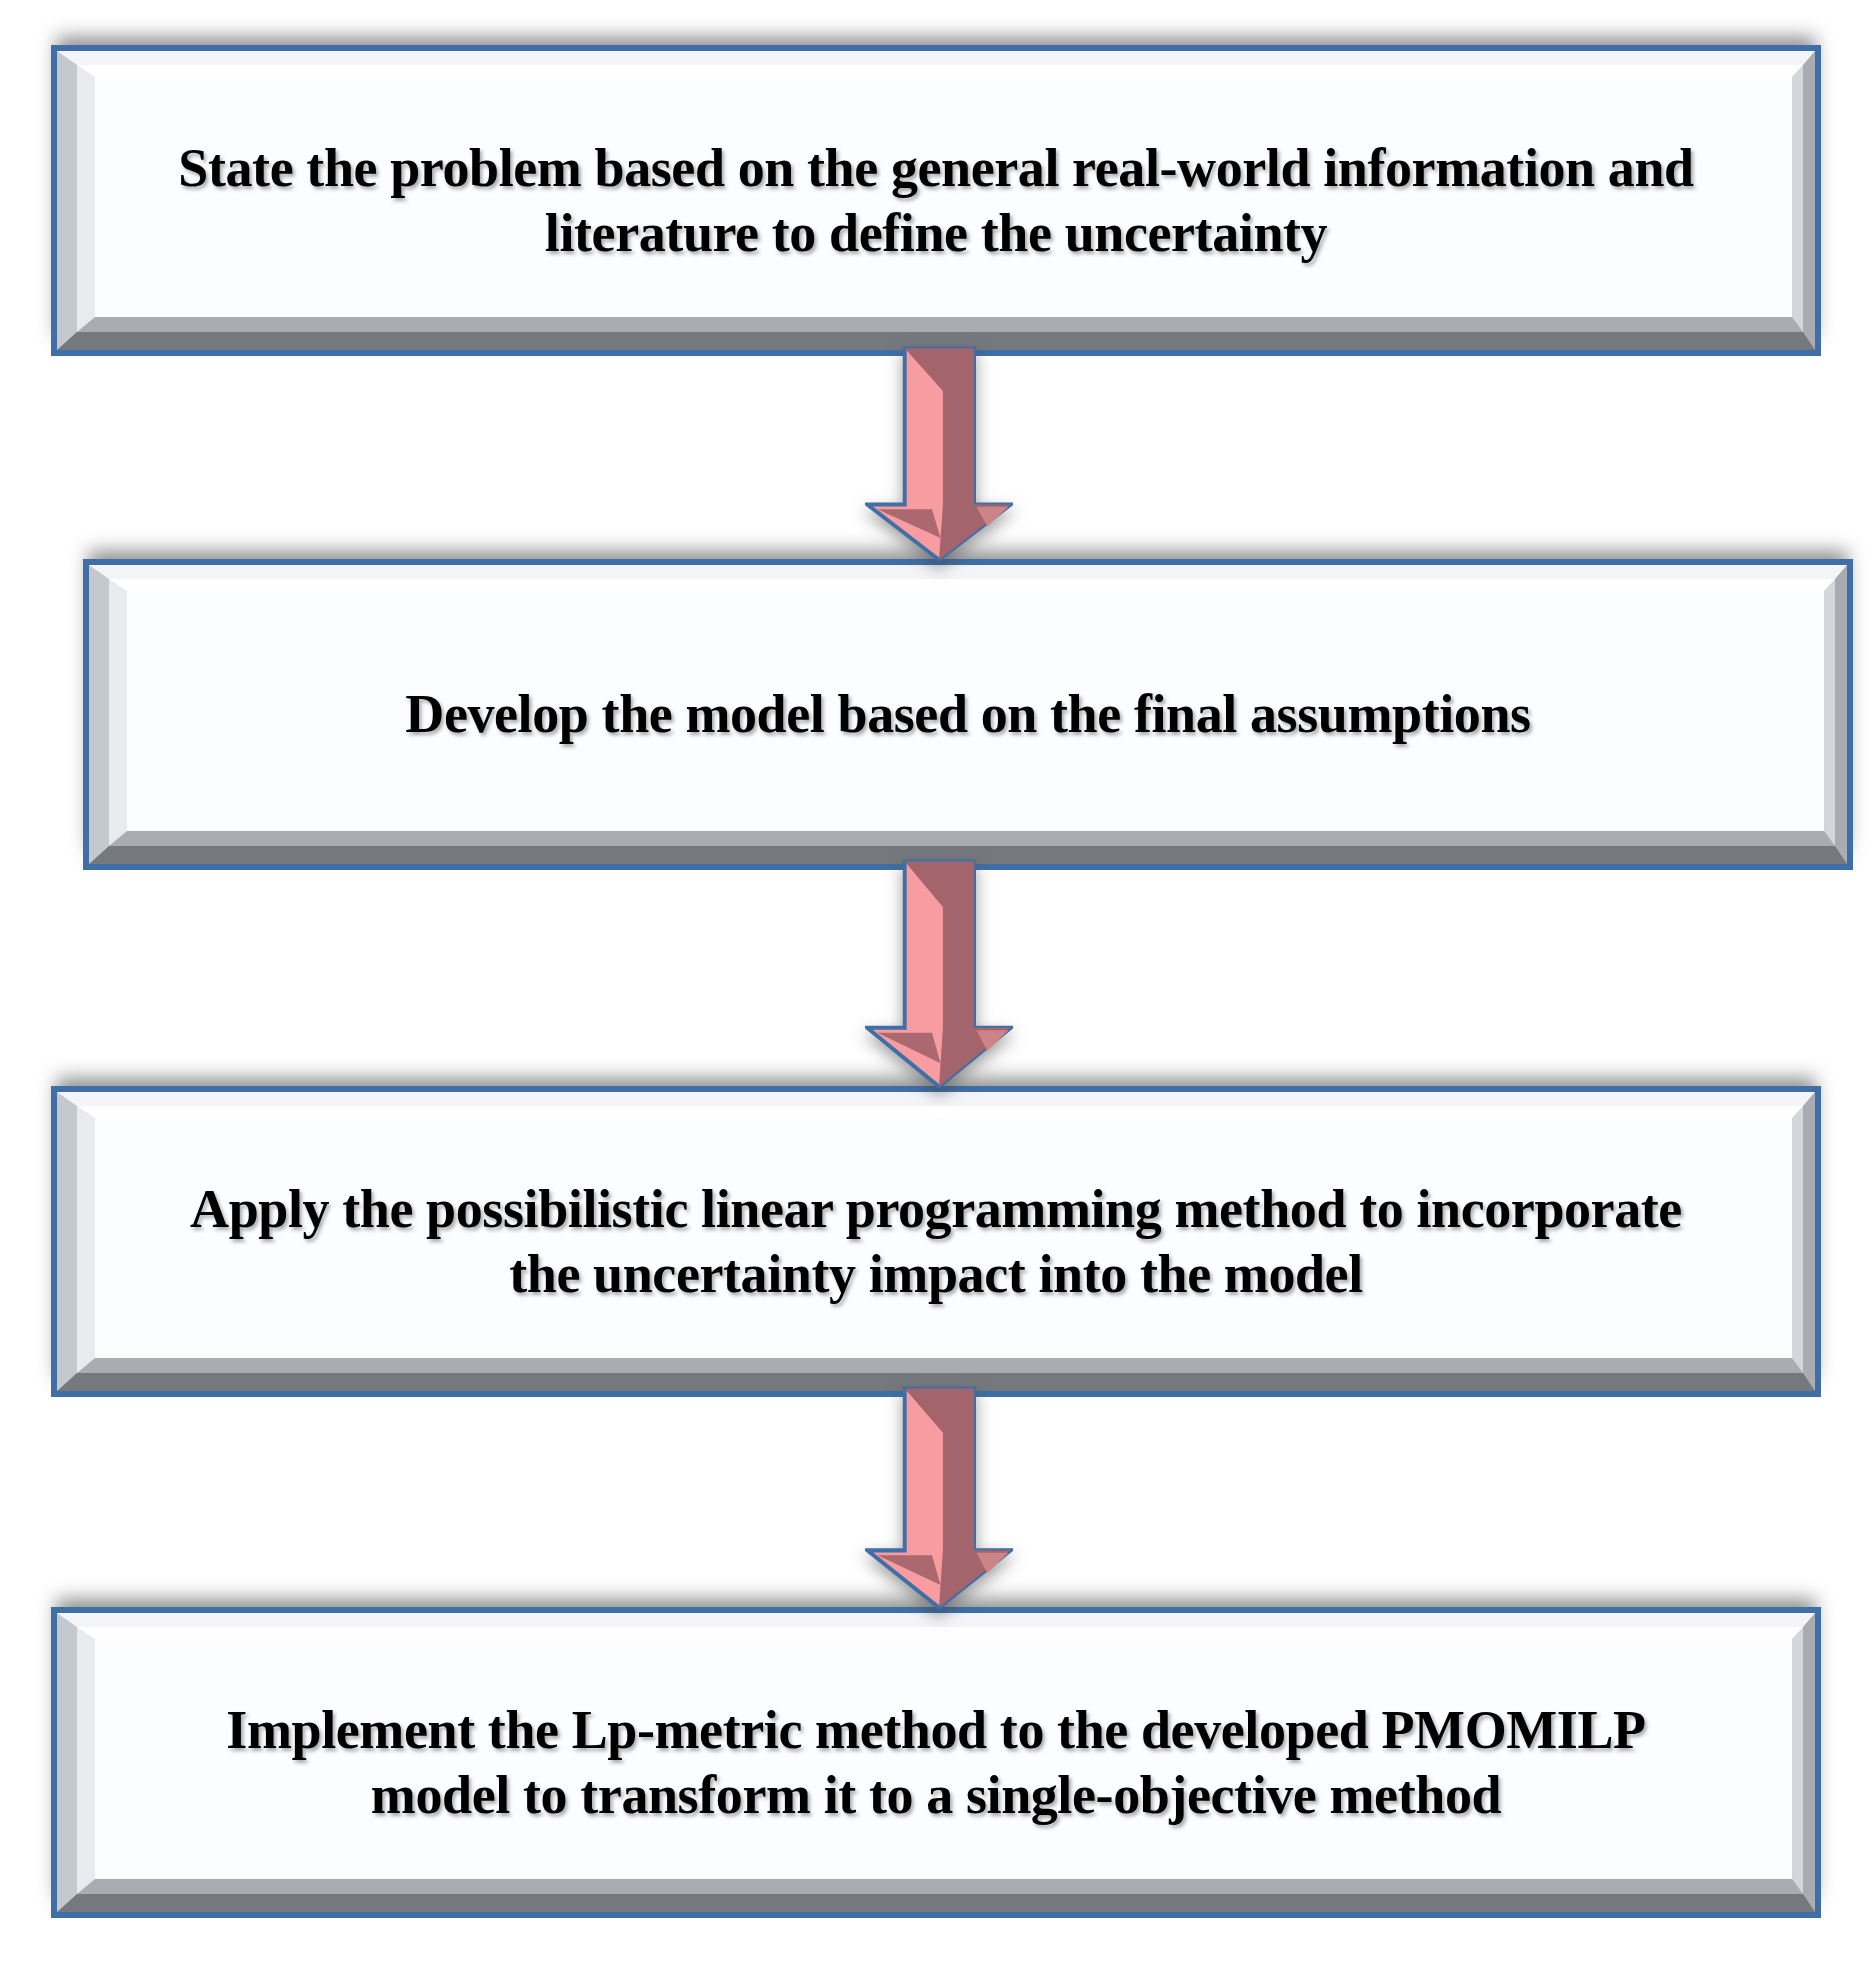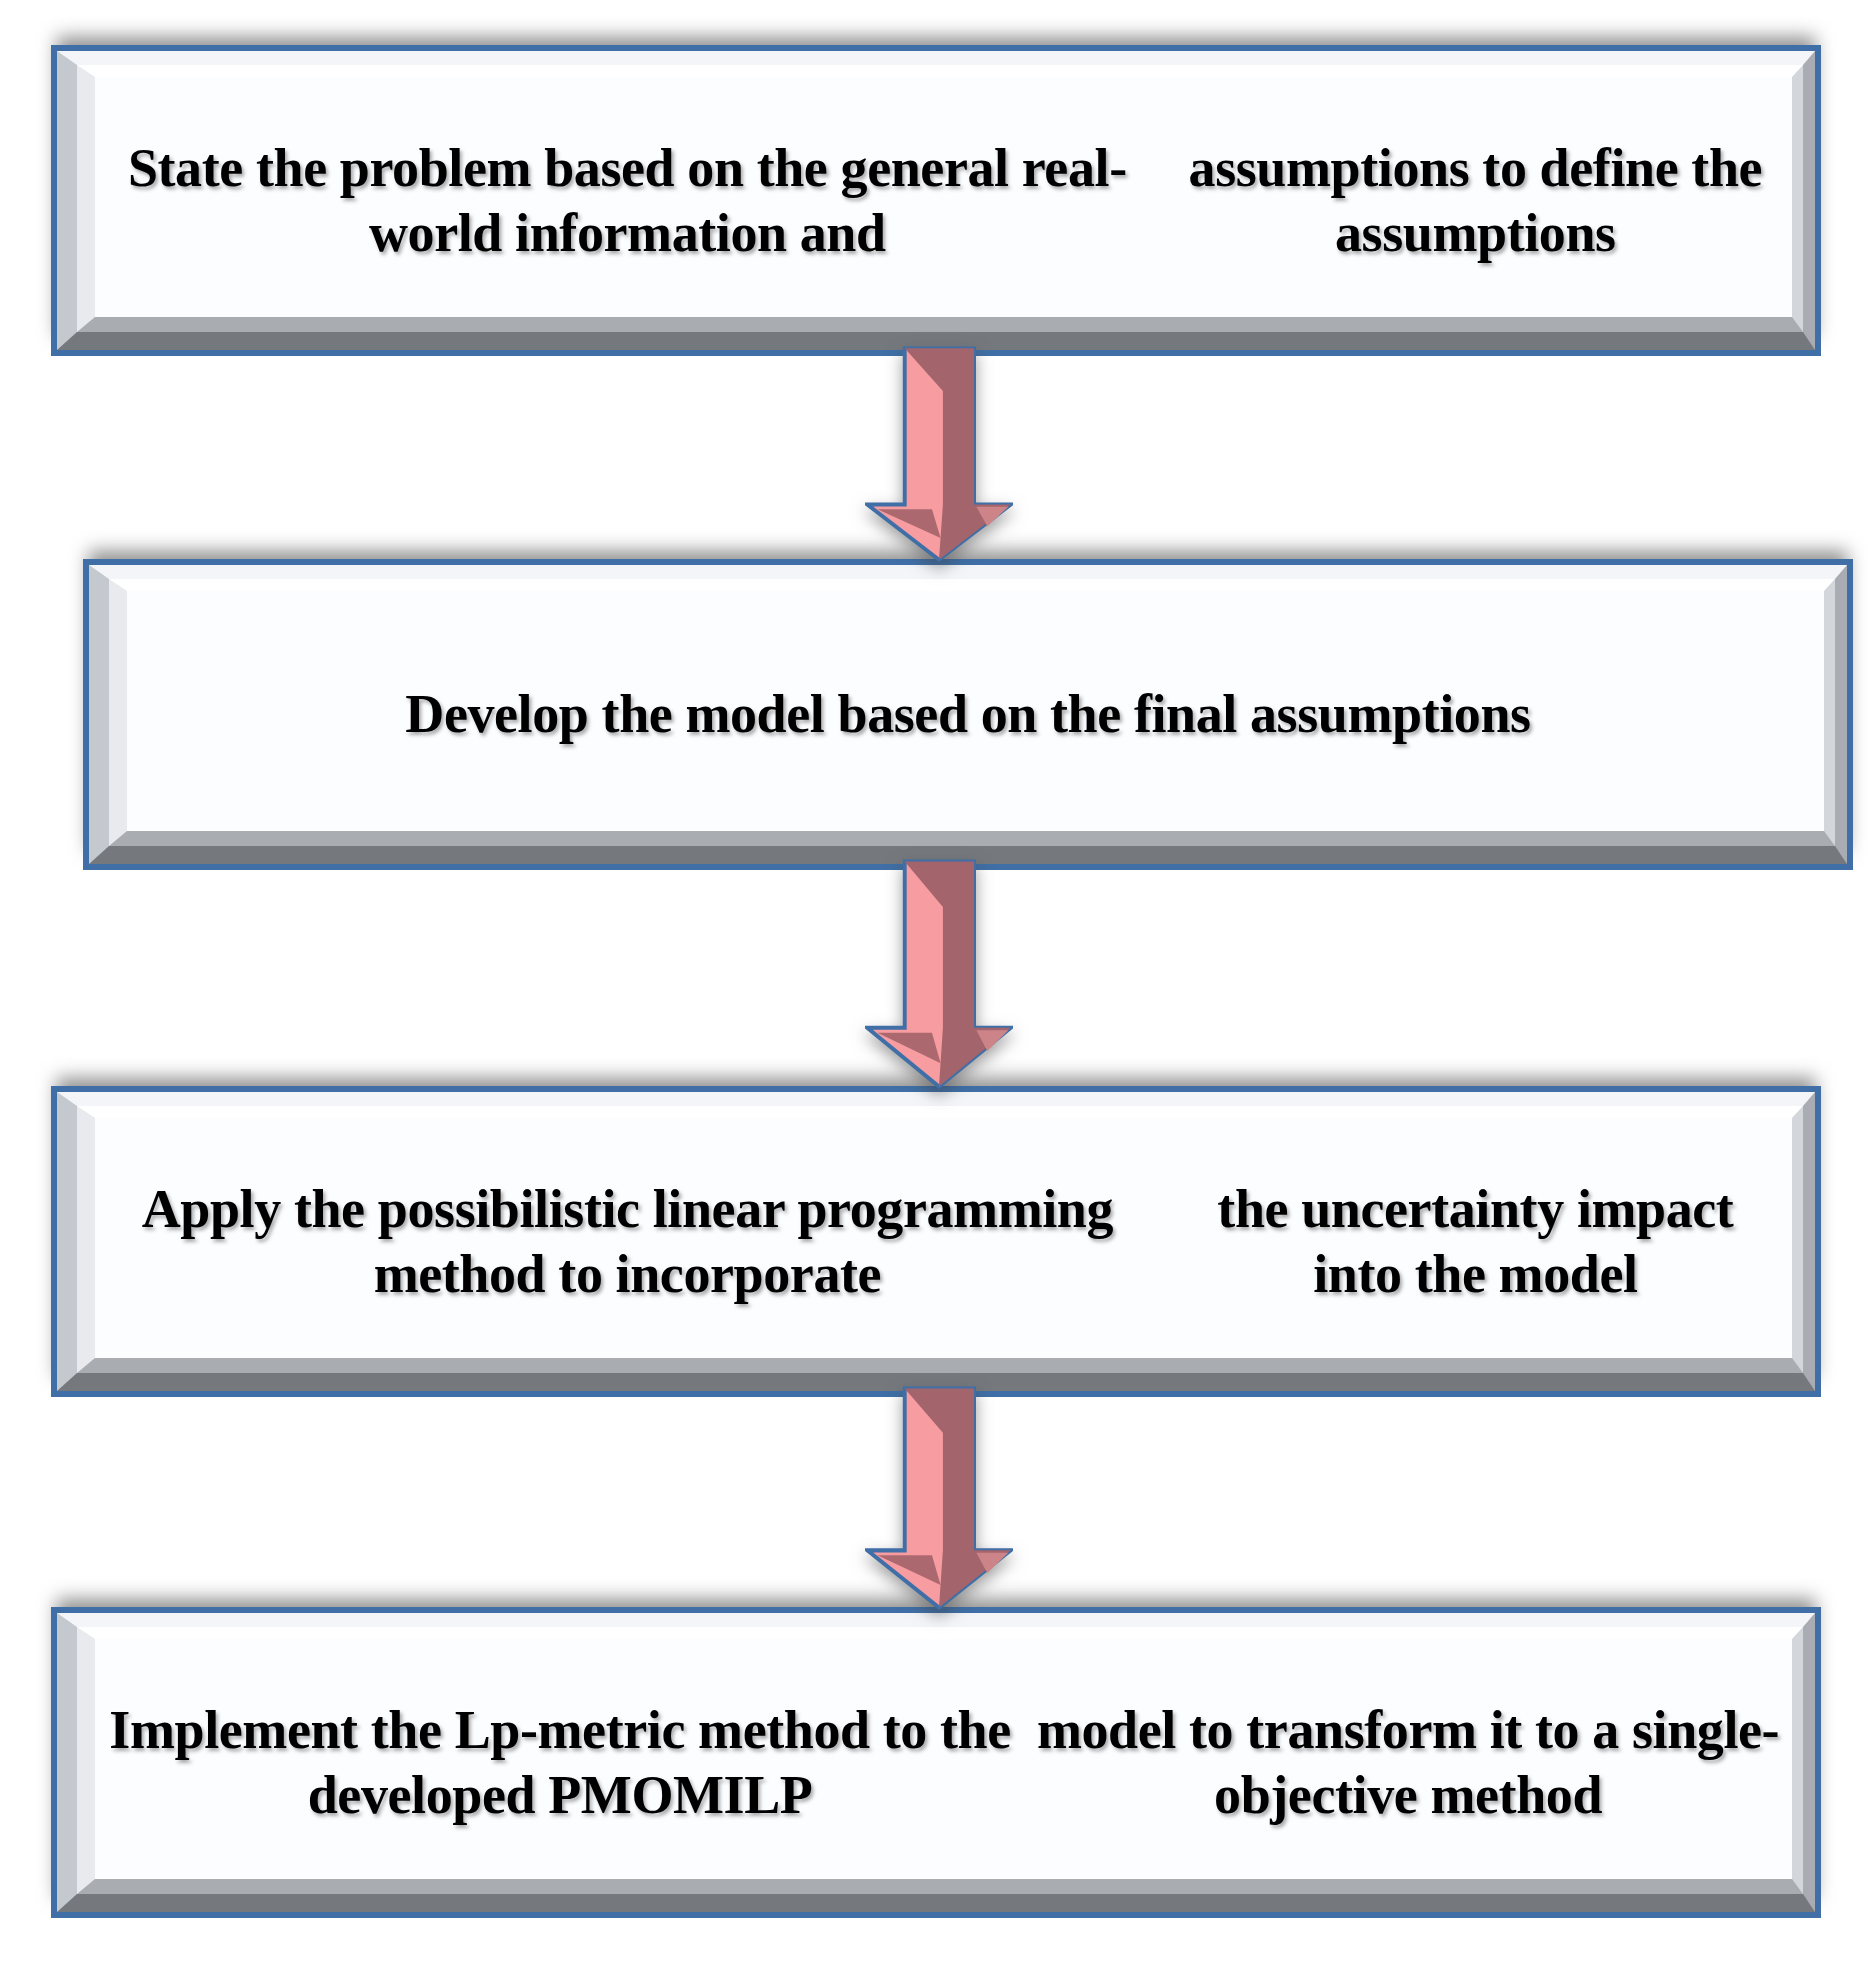--- a/index.html
+++ b/index.html
@@ -40,21 +40,21 @@
     position: absolute; inset: 0;
     border-style: solid;
     border-width: 12.5px 11px 15.6px 18.7px;
     border-color: #ffffff #d3d6da #a9adb1 #e8eaee;
     background: #fcfdff;
   }
 
   .text-layer {
     position: absolute; inset: 0;
     display: flex;
-    flex-direction: row;
+    flex-direction: column;
     align-items: center;
     justify-content: center;
     z-index: 3;
     text-align: center;
     color: #000000;
     font-weight: bold;
     font-size: 54px;
     line-height: 1.2;
     letter-spacing: -0.4px;
     text-shadow: 2.3px 3.1px 3.9px rgba(70,70,70,0.45);
@@ -78,21 +78,21 @@
 <body>
 
 <div class="canvas">
 
   <section class="step step-1">
     <div class="bevel-outer">
       <div class="bevel-inner"></div>
     </div>
     <div class="text-layer">
       <div>State the problem based on the general real-world information and</div>
-      <div>assumptions to define the assumptions</div>
+      <div>literature to define the uncertainty</div>
     </div>
   </section>
 
   <div class="connector connector-1">
     <svg viewBox="0 0 190 278" preserveAspectRatio="none">
       <polygon points="51,3 140,3 140,204 187,204 95,275 3,204 51,204" fill="#f79da1" stroke="#3f6fa6" stroke-width="5" stroke-linejoin="miter"></polygon>
       <polygon points="51,3 140,3 140,204 187,204 95,275 100,204 100,58" fill="#a4646c"></polygon>
       <polygon points="16,210 86,210 97,247" fill="#9e5f66" opacity="0.85"></polygon>
       <polygon points="143,207 184,207 157,232" fill="#cd8489"></polygon>
     </svg>

